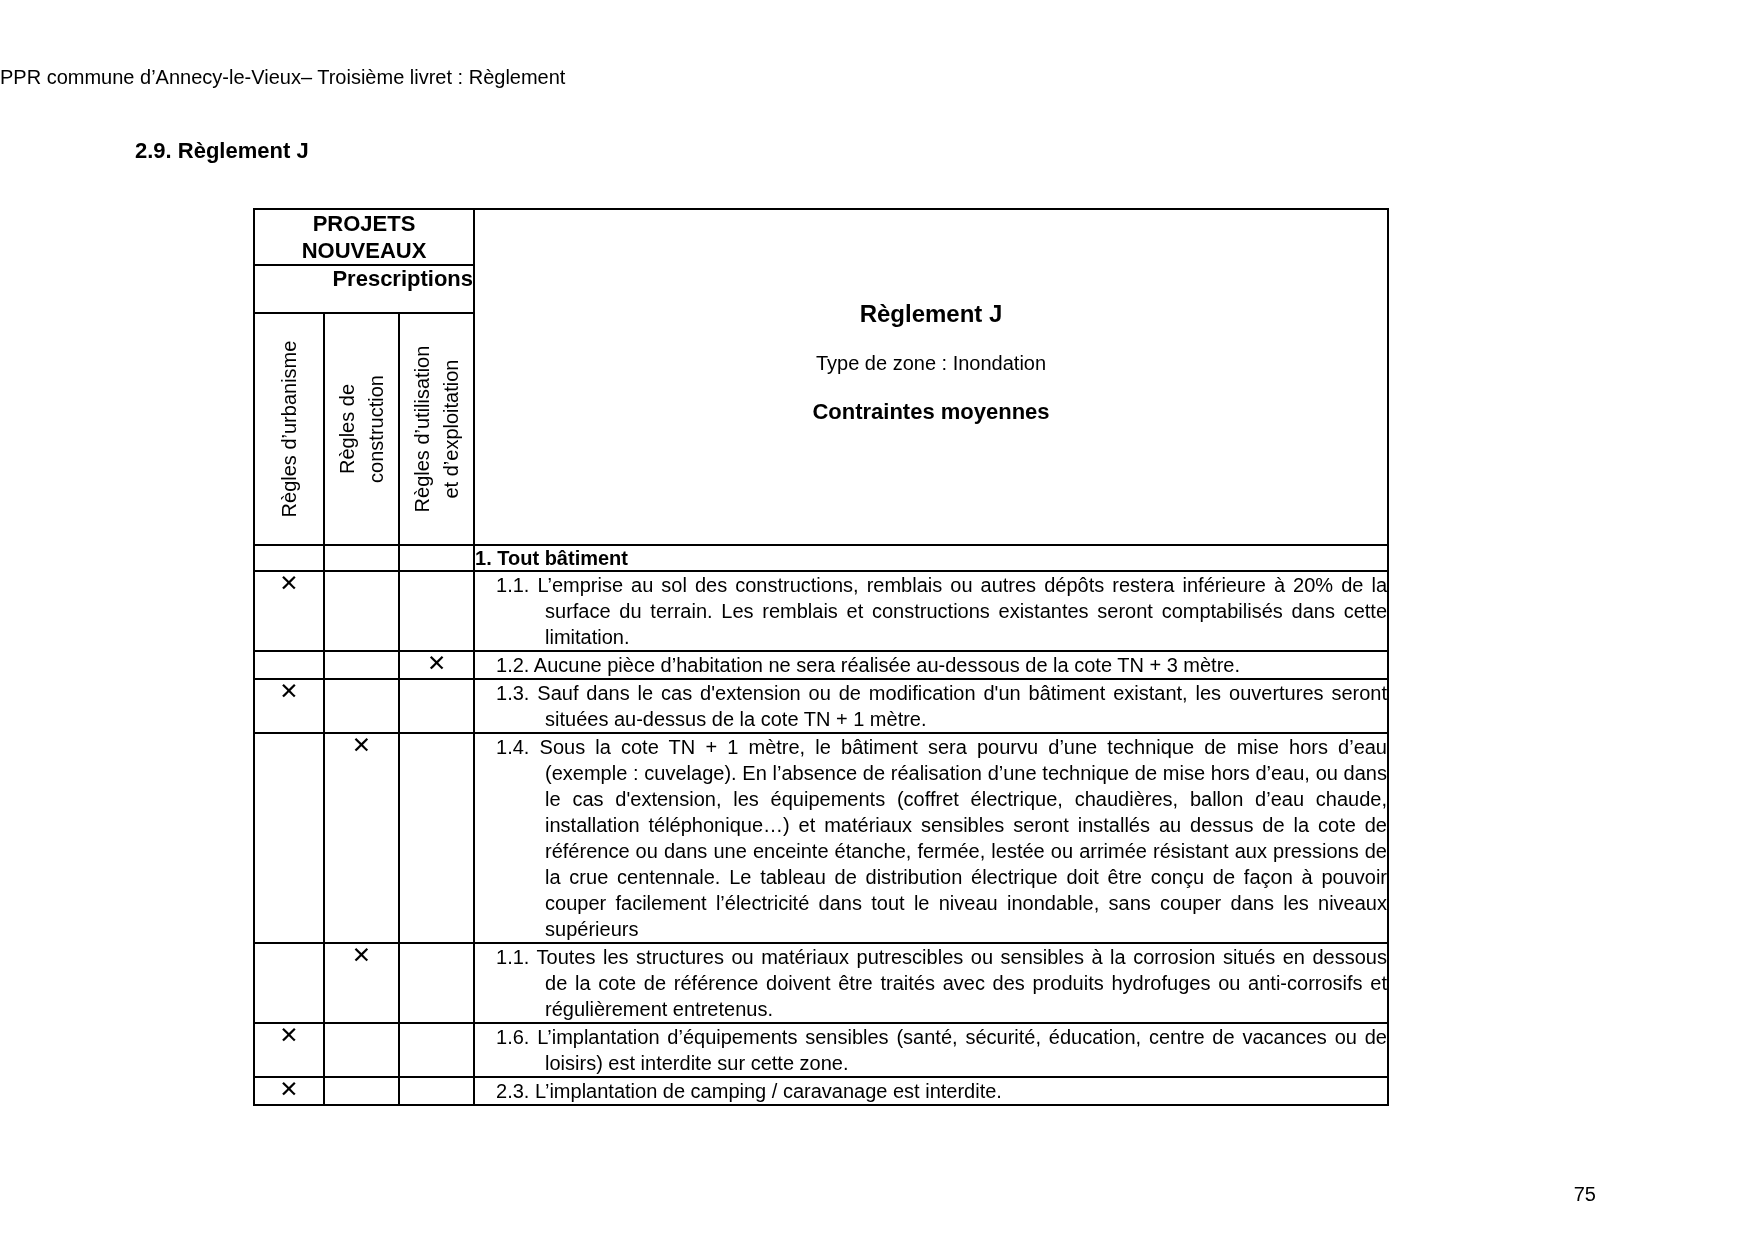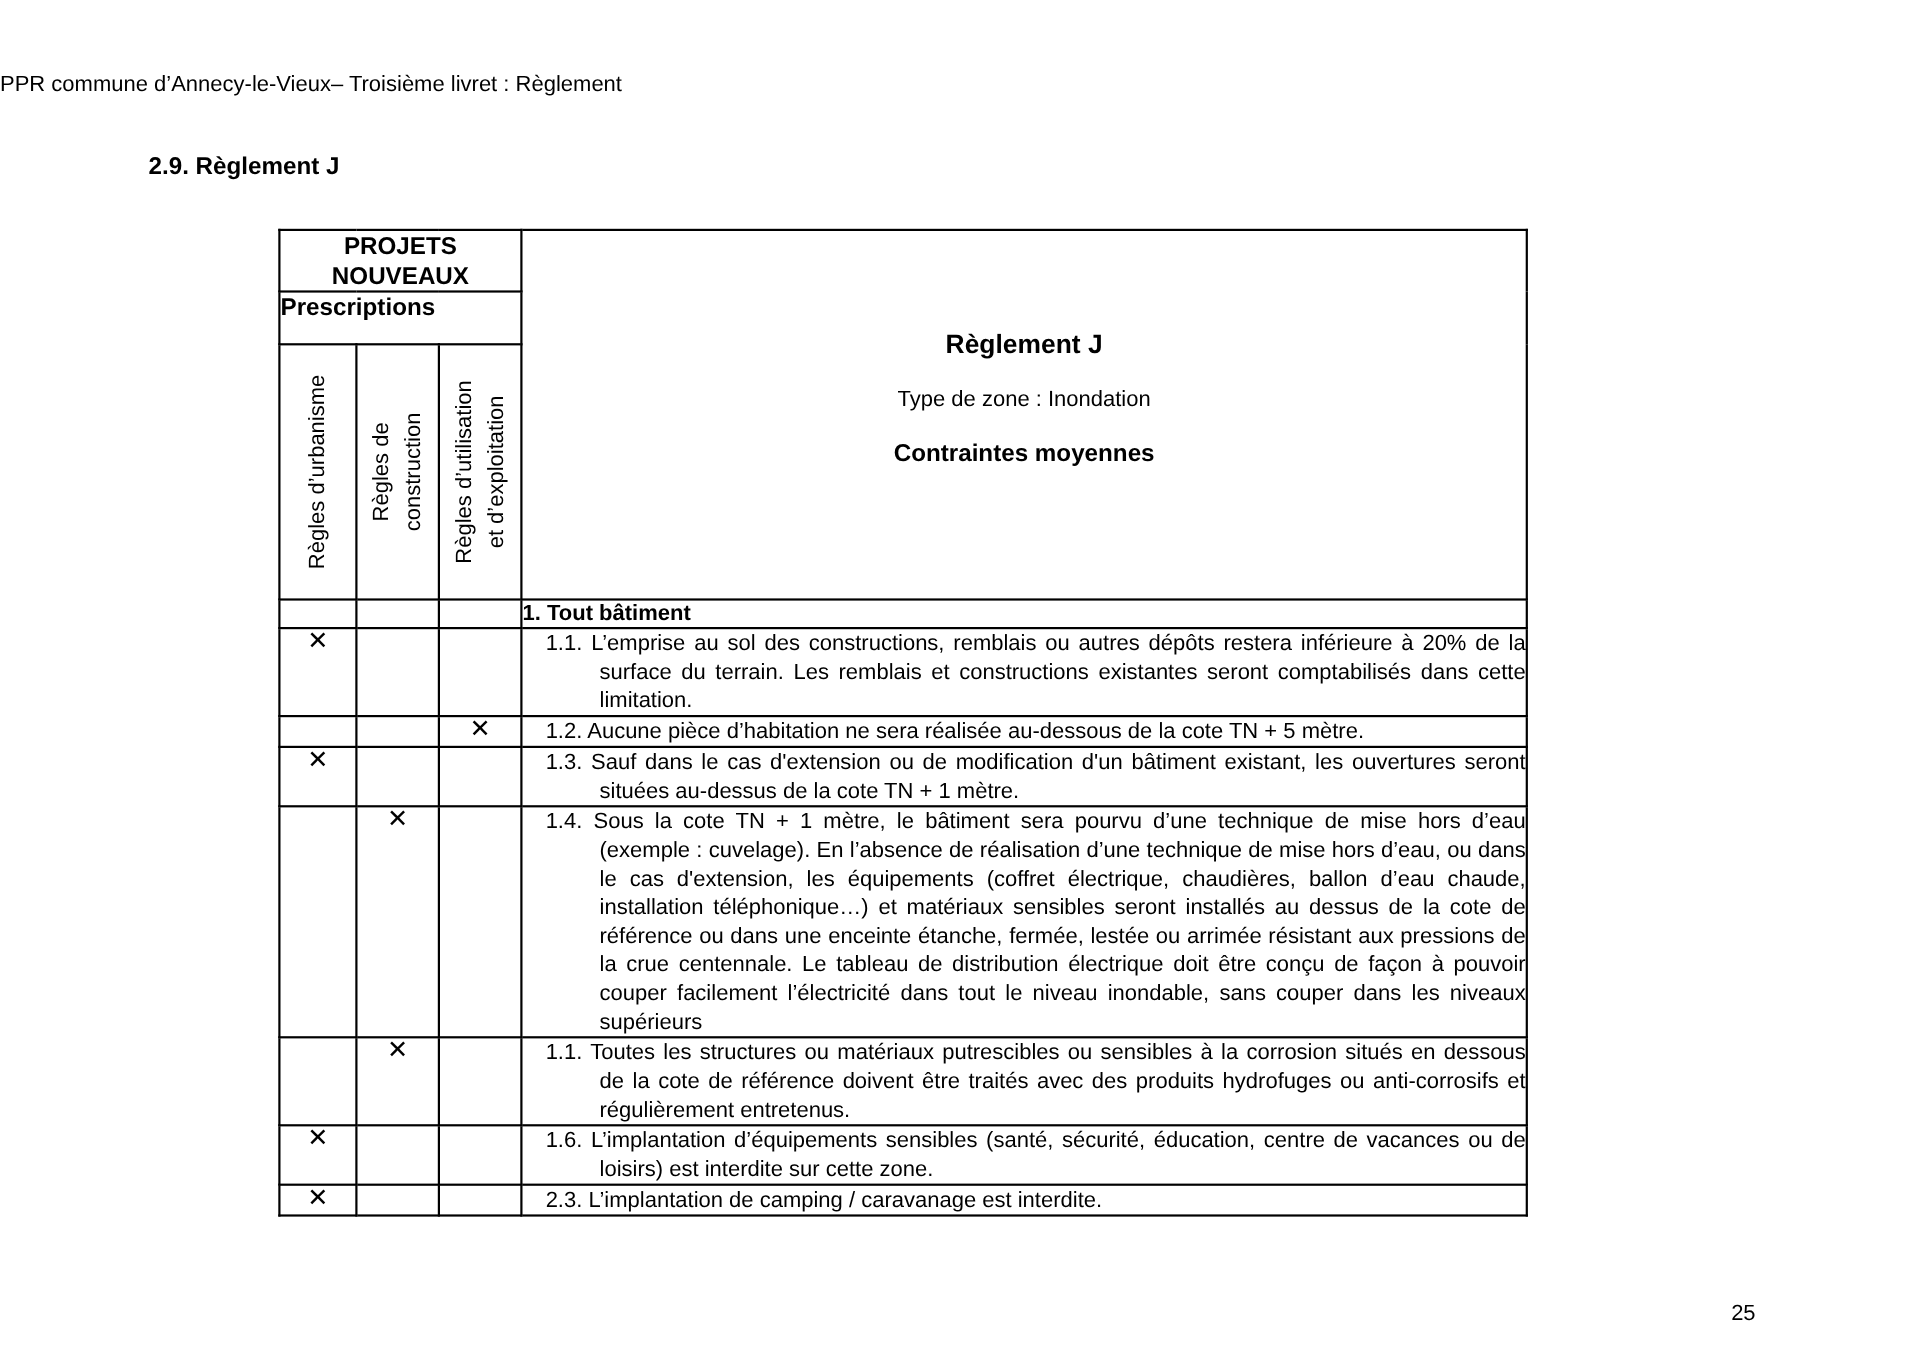--- a/index.html
+++ b/index.html
@@ -31,21 +31,21 @@
     padding: 0;
     vertical-align: top;
   }
 
   td.h-projets {
     height: 53px; text-align: center; vertical-align: middle;
     font-weight: bold; font-size: 22px; line-height: 27px;
     white-space: pre-line;
   }
   td.h-prescriptions {
-    height: 46px; text-align: left; vertical-align: middle;
+    height: 46px; text-align: right; vertical-align: middle;
     font-weight: bold; font-size: 22px;
   }
   td.h-rot { height: 230px; }
   .vwrap { position: relative; width: 100%; height: 230px; }
   .vtext {
     position: absolute; top: 50%; left: 50%;
     width: 226px;
     transform: translate(-50%, -50%) rotate(-90deg);
     text-align: center;
     font-size: 20px; line-height: 29px;
@@ -149,21 +149,21 @@
         <td class="text-cell">
           <div class="hang"><span>1.1.</span> <span>L’emprise au sol des constructions, remblais ou autres dépôts restera inférieure à 20% de la surface du terrain. Les remblais et constructions existantes seront comptabilisés dans cette limitation.</span></div>
         </td>
       </tr>
 
       <tr>
         <td class="mark-cell"></td>
         <td class="mark-cell"></td>
         <td class="mark-cell">✕</td>
         <td class="text-cell">
-          <div class="hang"><span>1.2.</span> <span>Aucune pièce d’habitation ne sera réalisée au-dessous de la cote TN + 5 mètre.</span></div>
+          <div class="hang"><span>1.2.</span> <span>Aucune pièce d’habitation ne sera réalisée au-dessous de la cote TN + 3 mètre.</span></div>
         </td>
       </tr>
 
       <tr>
         <td class="mark-cell">✕</td>
         <td class="mark-cell"></td>
         <td class="mark-cell"></td>
         <td class="text-cell">
           <div class="hang"><span>1.3.</span> <span>Sauf dans le cas d'extension ou de modification d'un bâtiment existant, les ouvertures seront situées au-dessus de la cote TN + 1 mètre.</span></div>
         </td>
@@ -200,15 +200,15 @@
         <td class="mark-cell">✕</td>
         <td class="mark-cell"></td>
         <td class="mark-cell"></td>
         <td class="text-cell">
           <div class="hang"><span>2.3.</span> <span>L’implantation de camping / caravanage est interdite.</span></div>
         </td>
       </tr>
     </tbody>
   </table>
 
-  <div class="page-number">25</div>
+  <div class="page-number">75</div>
 
 </div>
 
 </body></html>

